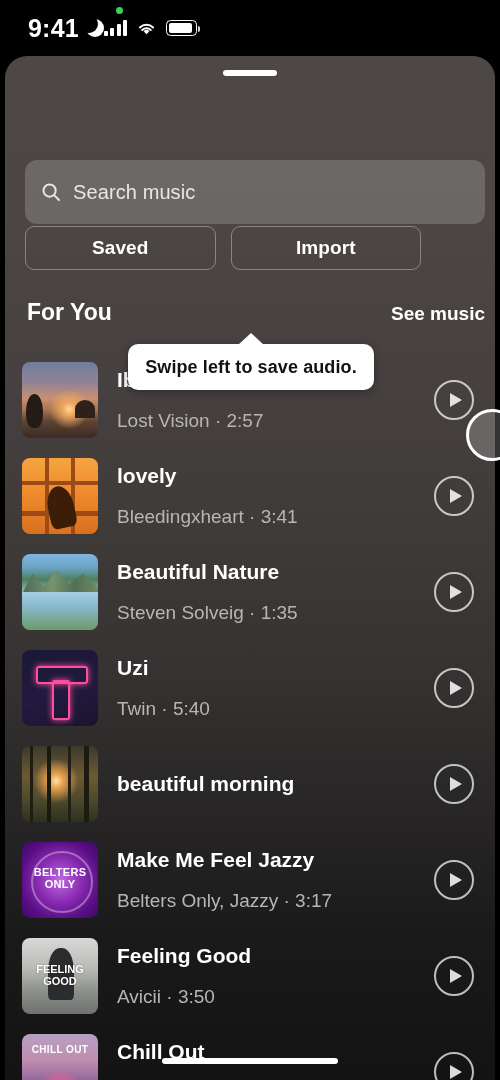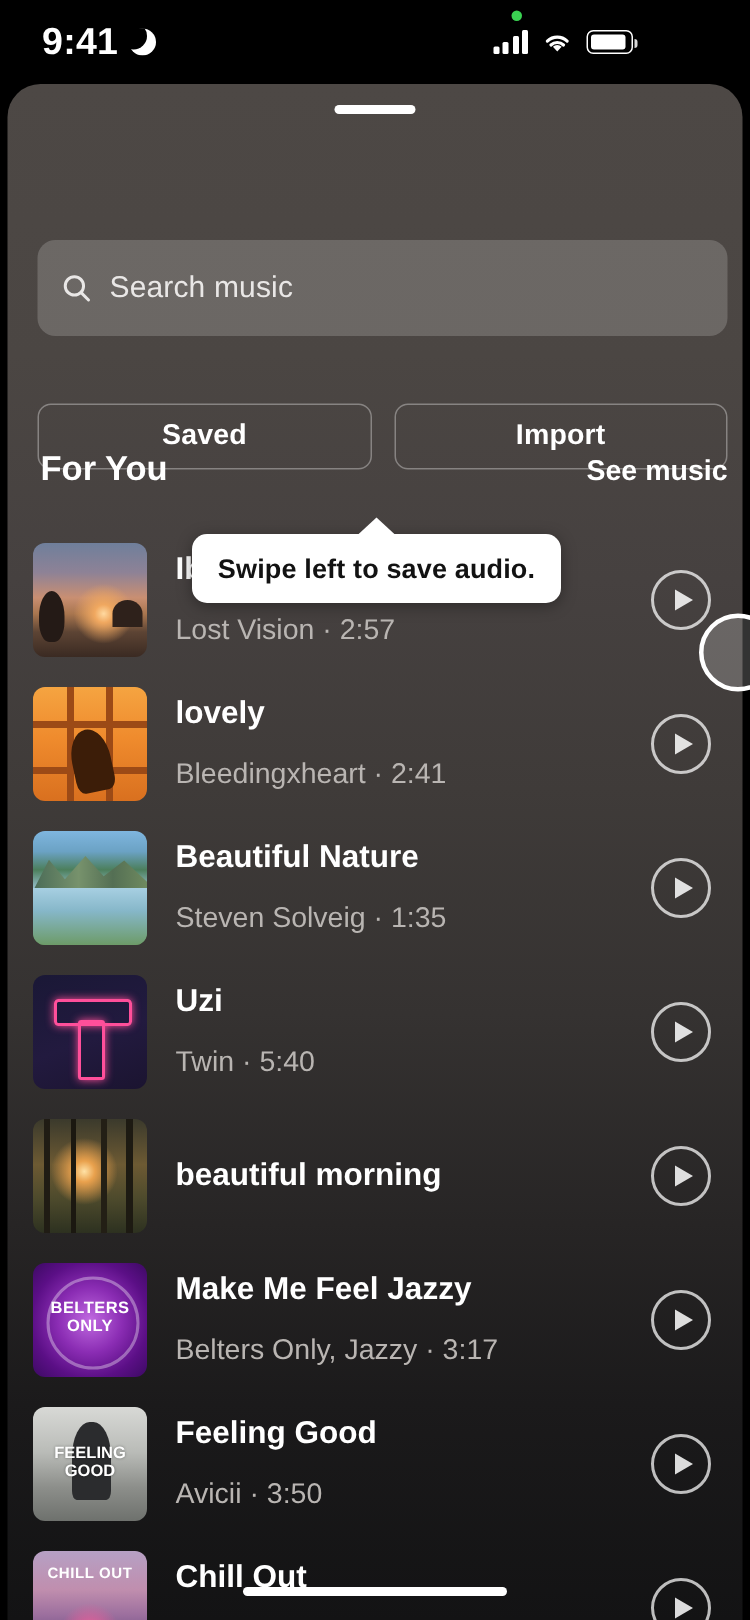--- a/index.html
+++ b/index.html
@@ -7,21 +7,21 @@
     width:500px; height:1080px; overflow:hidden;
     background:#000;
     font-family:"Liberation Sans", sans-serif;
     -webkit-font-smoothing:antialiased;
   }
   #screen{ position:relative; width:500px; height:1080px; background:#000; overflow:hidden; }
 
   
   .statusbar{
     position:absolute; left:0; top:0; width:448px; height:56px;
-    display:flex; align-items:center; justify-content:space-between;
+    display:flex; align-items:center; justify-content:flex-start;
     padding:0 26px 0 28px; z-index:40; background:#000;
   }
   .sb-left{ display:flex; align-items:center; gap:7px; }
   .sb-time{ color:#fff; font-size:25px; font-weight:600; letter-spacing:.2px; }
   .moon{ position:relative; width:18px; height:18px; overflow:hidden; }
   .moon::before{ content:""; position:absolute; left:0; top:0; width:18px; height:18px;
     border-radius:50%; background:#fff; }
   .moon::after{ content:""; position:absolute; left:-6px; top:-4px; width:18px; height:18px;
     border-radius:50%; background:#000; }
   .sb-right{ display:flex; align-items:center; gap:9px; position:relative; }
@@ -62,21 +62,21 @@
   
   .search{
     position:absolute; left:20px; top:104px; width:460px; height:64px;
     background:rgba(255,255,255,.18); border-radius:12px;
     display:flex; align-items:center; padding:0 16px; gap:12px;
   }
   .mag{ width:20px; height:20px; flex:none; }
   .search-text{ color:#e9e7e6; font-size:20px; letter-spacing:.1px; }
 
   
-  .chips{ position:absolute; left:20px; top:170px; width:460px; display:flex; gap:15px;margin-top:43px; }
+  .chips{ position:absolute; left:20px; top:170px; width:396px; display:flex; gap:15px; }
   .chip{
     flex:1; height:44px; border:1.3px solid rgba(255,255,255,.34);
     border-radius:9px; display:flex; align-items:center; justify-content:center;
     color:#fff; font-size:19px; font-weight:700; letter-spacing:.1px; background:transparent;
   }
 
   
   .sec{ position:absolute; left:22px; top:243px; width:458px; display:flex; align-items:baseline; justify-content:space-between; }
   .sec-title{ color:#fff; font-size:23px; font-weight:700; }
   .sec-more{ color:#fff; font-size:19px; font-weight:700; }
@@ -152,21 +152,21 @@
       text-align:center; color:#fff; font-size:11px; font-weight:700; line-height:1.05;
       text-shadow:0 0 2px rgba(0,0,0,.4); }
   .art-chill{ background:
       radial-gradient(circle at 50% 72%, #ff9ccd 0%, #e0619a 8%, rgba(224,97,154,0) 30%),
       linear-gradient(180deg,#b6a0c4 0%,#c08eae 34%,#9c6f9e 56%,#6c4f83 78%,#3d3158 100%); }
   .art-chill::after{ content:"CHILL OUT"; position:absolute; left:0; right:0; top:10px;
       text-align:center; color:#fff; font-size:10px; font-weight:700; letter-spacing:.4px; }
 
   
   .tooltip{
-    position:absolute; left:128px; top:356px; width:246px; height:46px;
+    position:absolute; left:128px; top:344px; width:246px; height:46px;
     background:#fff; border-radius:10px;
     display:flex; align-items:center; justify-content:center; z-index:30;
     box-shadow:0 2px 10px rgba(0,0,0,.35);
   }
   .tooltip-text{ color:#121212; font-size:18px; font-weight:700; letter-spacing:.1px; }
   .tooltip::before{
     content:""; position:absolute; left:50%; transform:translateX(-50%); top:-11px;
     border-left:13px solid transparent; border-right:13px solid transparent;
     border-bottom:12px solid #fff;
   }
@@ -247,21 +247,21 @@
           <div class="t-title">Ibiza Sunrise</div>
           <div class="t-sub">Lost Vision · 2:57</div>
         </div>
         <div class="play"></div>
       </div>
 
       <div class="row">
         <div class="art art-lovely"></div>
         <div class="meta">
           <div class="t-title">lovely</div>
-          <div class="t-sub">Bleedingxheart · 2:41</div>
+          <div class="t-sub">Bleedingxheart · 3:41</div>
         </div>
         <div class="play"></div>
       </div>
 
       <div class="row">
         <div class="art art-nature"></div>
         <div class="meta">
           <div class="t-title">Beautiful Nature</div>
           <div class="t-sub">Steven Solveig · 1:35</div>
         </div>

